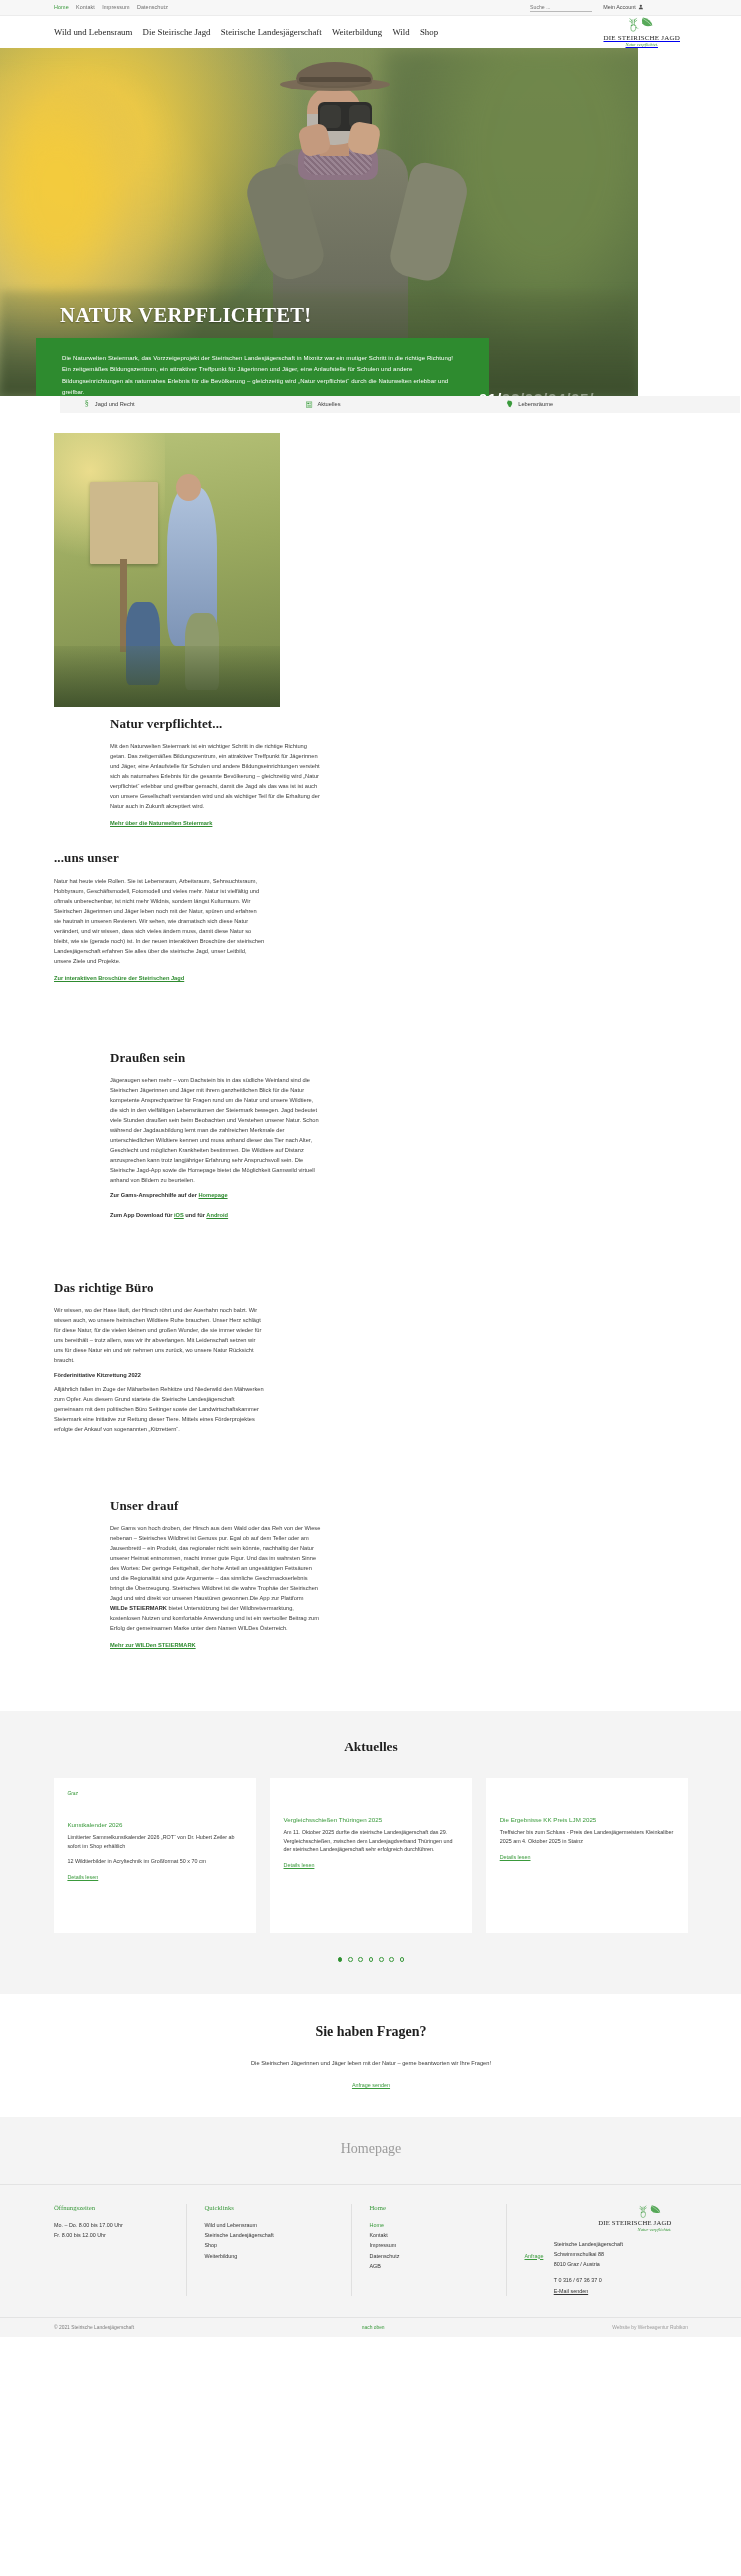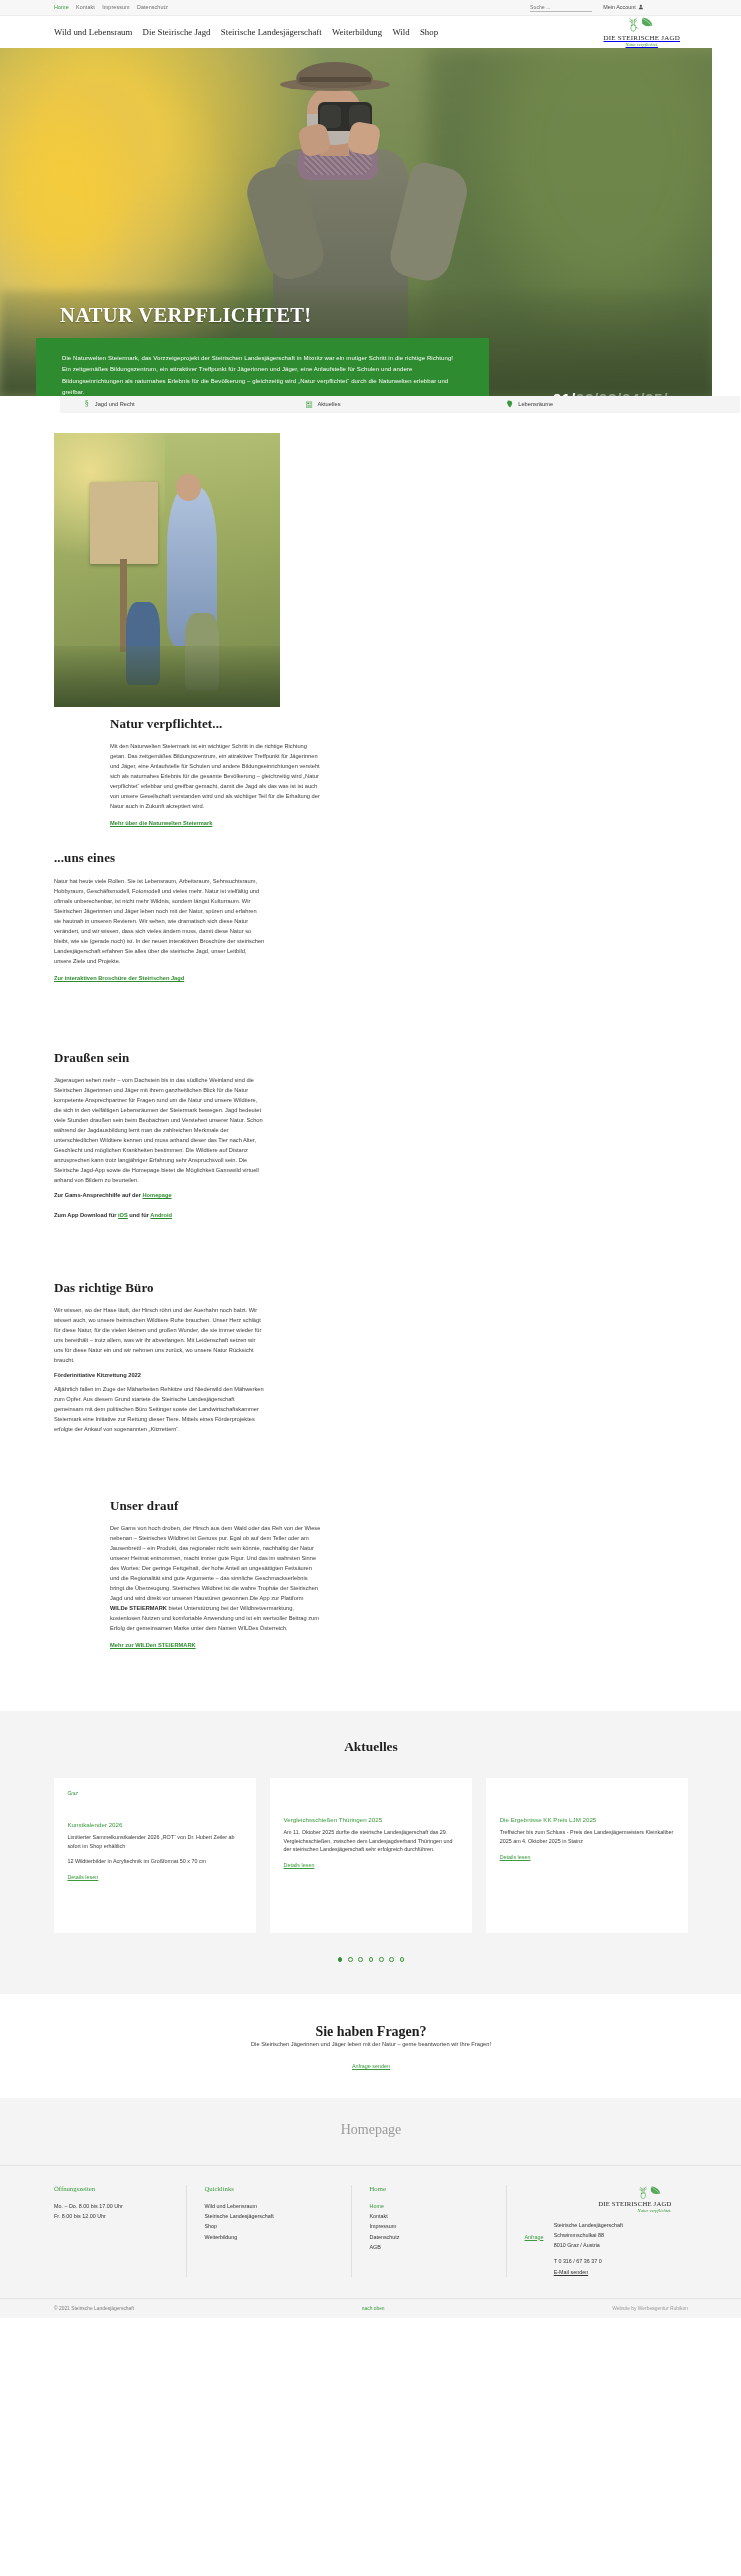--- a/index.html
+++ b/index.html
@@ -53,21 +53,21 @@
   .brand { display: flex; flex-direction: column; align-items: center; padding-right: 31px; }
   .brand-logo { width: 29px; height: 17.5px; margin-bottom: 0.5px; }
   .brand-name {
     font-family: "Liberation Serif", serif; font-size: 7px; letter-spacing: 0.2px; color: #1f1f1f;
   }
   .brand-sub {
     font-family: "Liberation Serif", serif; font-style: italic; font-size: 4.4px; color: #3a9a3c; margin-top: 0.5px;
   }
 
   
-  .hero { position: relative; width: 712px; height: 348px; overflow: hidden; }
+  .hero { position: relative; width: 638px; height: 348px; overflow: hidden; }
   .hero-photo { position: absolute; inset: 0; }
   .hero-sky {
     position:absolute; inset:0;
     background:
       radial-gradient(circle at 14% 26%, rgba(245,206,66,.92) 0 9%, rgba(238,196,70,0) 36%),
       radial-gradient(circle at 6% 55%, rgba(226,214,150,.75) 0 7%, rgba(226,214,150,0) 30%),
       radial-gradient(circle at 78% 18%, rgba(118,139,78,.55) 0 22%, rgba(90,110,60,0) 55%),
       linear-gradient(to bottom, #8d9a63 0%, #7f8f5b 22%, #6f8350 52%, #5d7346 78%, #4d6440 100%);
   }
   .hero-blur1 {
@@ -233,21 +233,21 @@
   .card .loc { font-size: 4.9px; color: #3a9a3c; font-style: italic; margin-bottom: 25px; }
   .card h3 { font-size: 6.2px; color: #3a9a3c; font-weight: normal; margin-bottom: 5.2px; }
   .card p { font-size: 5.4px; line-height: 8.8px; color: #3b3b3b; margin-bottom: 6.2px; }
   .card a { font-size: 5.4px; color: #3a9a3c; text-decoration: underline; }
   .dots { display: flex; justify-content: center; gap: 5.7px; margin-top: 24px; }
   .dot { width: 4.6px; height: 4.6px; border-radius: 50%; border: 0.7px solid #3a9a3c; background: transparent; }
   .dot.on { background: #2e8b2f; }
 
   
   .fragen { background:#ffffff; width:742px; padding: 30px 0 28px 0; text-align:center; }
-  .fragen h2 { font-family:"Liberation Serif", serif; font-weight:bold; font-size:14px; color:#1e1e1e; margin-bottom:0; }
+  .fragen h2 { font-family:"Liberation Serif", serif; font-weight:bold; font-size:14px; color:#1e1e1e; margin-bottom:19px; }
   .fragen p { font-size:5.7px; line-height:9.8px; color:#3b3b3b; }
   .fragen a { display:inline-block; margin-top:13.4px; font-size:5.4px; color:#3a9a3c; text-decoration:underline; }
 
   
   .partner { background:#f4f4f4; width:742px; padding: 24px 0 27px 0; text-align:center; }
   .partner h2 { font-family:"Liberation Serif", serif; font-size:14px; color:#9b9b9b; font-weight:normal; }
 
   
   .footer { background:#f4f4f4; width:742px; border-top:0.5px solid #e3e3e3; }
   .footer .cols { width:680px; margin:0 auto; display:flex; padding: 18.5px 0 20.6px 0; }
@@ -414,34 +414,34 @@
       <h2 class="sect">Natur verpflichtet...</h2>
       <p class="body">Mit den Naturwelten Steiermark ist ein wichtiger Schritt in die richtige Richtung getan. Das zeitgemäßes Bildungszentrum, ein attraktiver Treffpunkt für Jägerinnen und Jäger, eine Anlaufstelle für Schulen und andere Bildungseinrichtungen versteht sich als naturnahes Erlebnis für die gesamte Bevölkerung – gleichzeitig wird „Natur verpflichtet“ erlebbar und greifbar gemacht, damit die Jagd als das was ist ist auch von unsere Gesellschaft verstanden wird und als wichtiger Teil für die Erhaltung der Natur auch in Zukunft akzeptiert wird.</p>
       <a href="#" class="greenlink">Mehr über die Naturwelten Steiermark</a>
     </div>
   </div>
 </div>
 
 <div class="wrap" style="padding-top:23px;">
   <div class="block" style="padding-left:23px;">
     <div class="col-txt">
-      <h2 class="sect">...uns eines</h2>
+      <h2 class="sect">...uns unser</h2>
       <p class="body">Natur hat heute viele Rollen. Sie ist Lebensraum, Arbeitsraum, Sehnsuchtsraum, Hobbyraum, Geschäftsmodell, Fotomodell und vieles mehr. Natur ist vielfältig und oftmals unberechenbar, ist nicht mehr Wildnis, sondern längst Kulturraum. Wir Steirischen Jägerinnen und Jäger leben noch mit der Natur, spüren und erfahren sie hautnah in unseren Revieren. Wir sehen, wie dramatisch sich diese Natur verändert, und wir wissen, dass sich vieles ändern muss, damit diese Natur so bleibt, wie sie (gerade noch) ist. In der neuen interaktiven Broschüre der steirischen Landesjägerschaft erfahren Sie alles über die steirische Jagd, unser Leitbild, unsere Ziele und Projekte.</p>
       <a href="#" class="greenlink">Zur interaktiven Broschüre der Steirischen Jagd</a>
     </div>
     <div class="col-img" style="margin-left:56px;"></div>
   </div>
 </div>
 
 <div class="wrap" style="padding-top:68px;">
   <div class="block" style="padding-left:23px;">
     <div class="col-img">
       <div class="photo deer" style="width:226px;height:0px;"></div>
     </div>
-    <div class="col-txt" style="">
+    <div class="col-txt" style="margin-left:56px;">
       <h2 class="sect">Draußen sein</h2>
       <p class="body">Jägeraugen sehen mehr – vom Dachstein bis in das südliche Weinland sind die Steirischen Jägerinnen und Jäger mit ihrem ganzheitlichen Blick für die Natur kompetente Ansprechpartner für Fragen rund um die Natur und unsere Wildtiere, die sich in den vielfältigen Lebensräumen der Steiermark bewegen. Jagd bedeutet viele Stunden draußen sein beim Beobachten und Verstehen unserer Natur. Schon während der Jagdausbildung lernt man die zahlreichen Merkmale der unterschiedlichen Wildtiere kennen und muss anhand dieser das Tier nach Alter, Geschlecht und möglichen Krankheiten bestimmen. Die Wildtiere auf Distanz anzusprechen kann trotz langjähriger Erfahrung sehr Anspruchsvoll sein. Die Steirische Jagd-App sowie die Homepage bietet die Möglichkeit Gamswild virtuell anhand von Bildern zu beurteilen.</p>
       <p class="lead">
         <span>Zur Gams-Ansprechhilfe auf der </span><a href="#" class="inlinelink">Homepage</a>
       </p>
       <p class="lead" style="margin-top:13.4px;">
         <span>Zum App Download für </span><a href="#" class="inlinelink">iOS</a><span> und für </span><a href="#" class="inlinelink">Android</a>
       </p>
     </div>
   </div>

